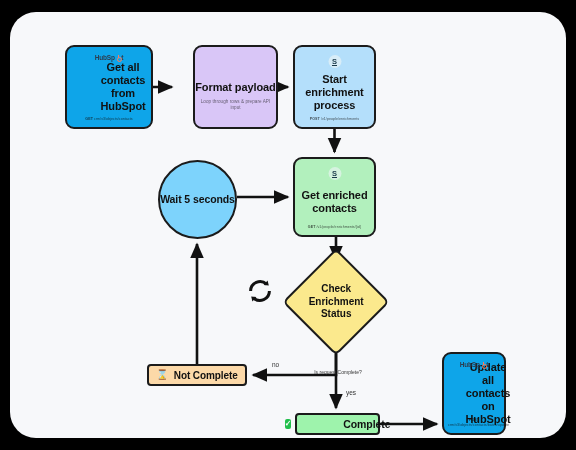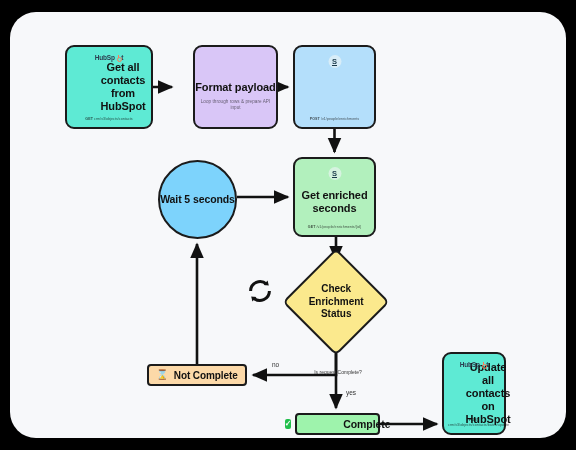--- a/index.html
+++ b/index.html
@@ -38,21 +38,21 @@
     font-size: 11px; font-weight: 700; line-height: 13px;
     letter-spacing: -0.1px;
   }
   .node .sub {
     font-size: 3.6px; line-height: 5px; letter-spacing: 0.05px;
     opacity: .72; font-weight: 400;
     position: absolute; bottom: 5px; left: 4px; right: 4px;
   }
   .node .sub b { font-weight: 700; }
 
-  .card-white { background: #5eead4; border-radius: 9px; padding-left: 28px; }
+  .card-white { background: #0ea5e9; border-radius: 9px; padding-left: 28px; }
   .card-purple { background: #d9c6f7; border-radius: 9px; }
   .card-blue { background: #b4dffb; border-radius: 9px; }
   .card-green { background: #b2f0bd; border-radius: 9px; }
 
   
   .hs-logo {
     position: absolute; top: 7px; left: 0; right: 0;
     display: flex; align-items: center; justify-content: center;
     gap: 0px;
     font-size: 6.5px; font-weight: 700; color: #2d3e50; letter-spacing: -0.2px;
@@ -197,31 +197,32 @@
 
       <div class="node card-purple" id="n-format">
         <div class="title">Format payload</div>
         <div class="sub" style="bottom:16px; font-size:4.6px; line-height:6px; opacity:.6;">Loop through rows &amp; prepare API input</div>
       </div>
 
       <div class="node card-blue" id="n-start-enrich">
         <div class="s-badge">
           <span>S</span>
         </div>
+        <div class="title" style="margin-top:10px;">Start enrichment process</div>
         <div class="sub">
           <b>POST</b>
           <span>/v1/people/enrichments</span>
         </div>
       </div>
 
       <div class="node card-green" id="n-get-enriched">
         <div class="s-badge green">
           <span>S</span>
         </div>
-        <div class="title" style="margin-top:10px;">Get enriched seconds</div>
+        <div class="title" style="margin-top:10px;">Get enriched contacts</div>
         <div class="sub">
           <b>GET</b>
           <span>/v1/people/enrichments/{id}</span>
         </div>
       </div>
 
       <div class="node" id="n-wait">
         <div class="title">Wait 5 seconds</div>
       </div>
 

